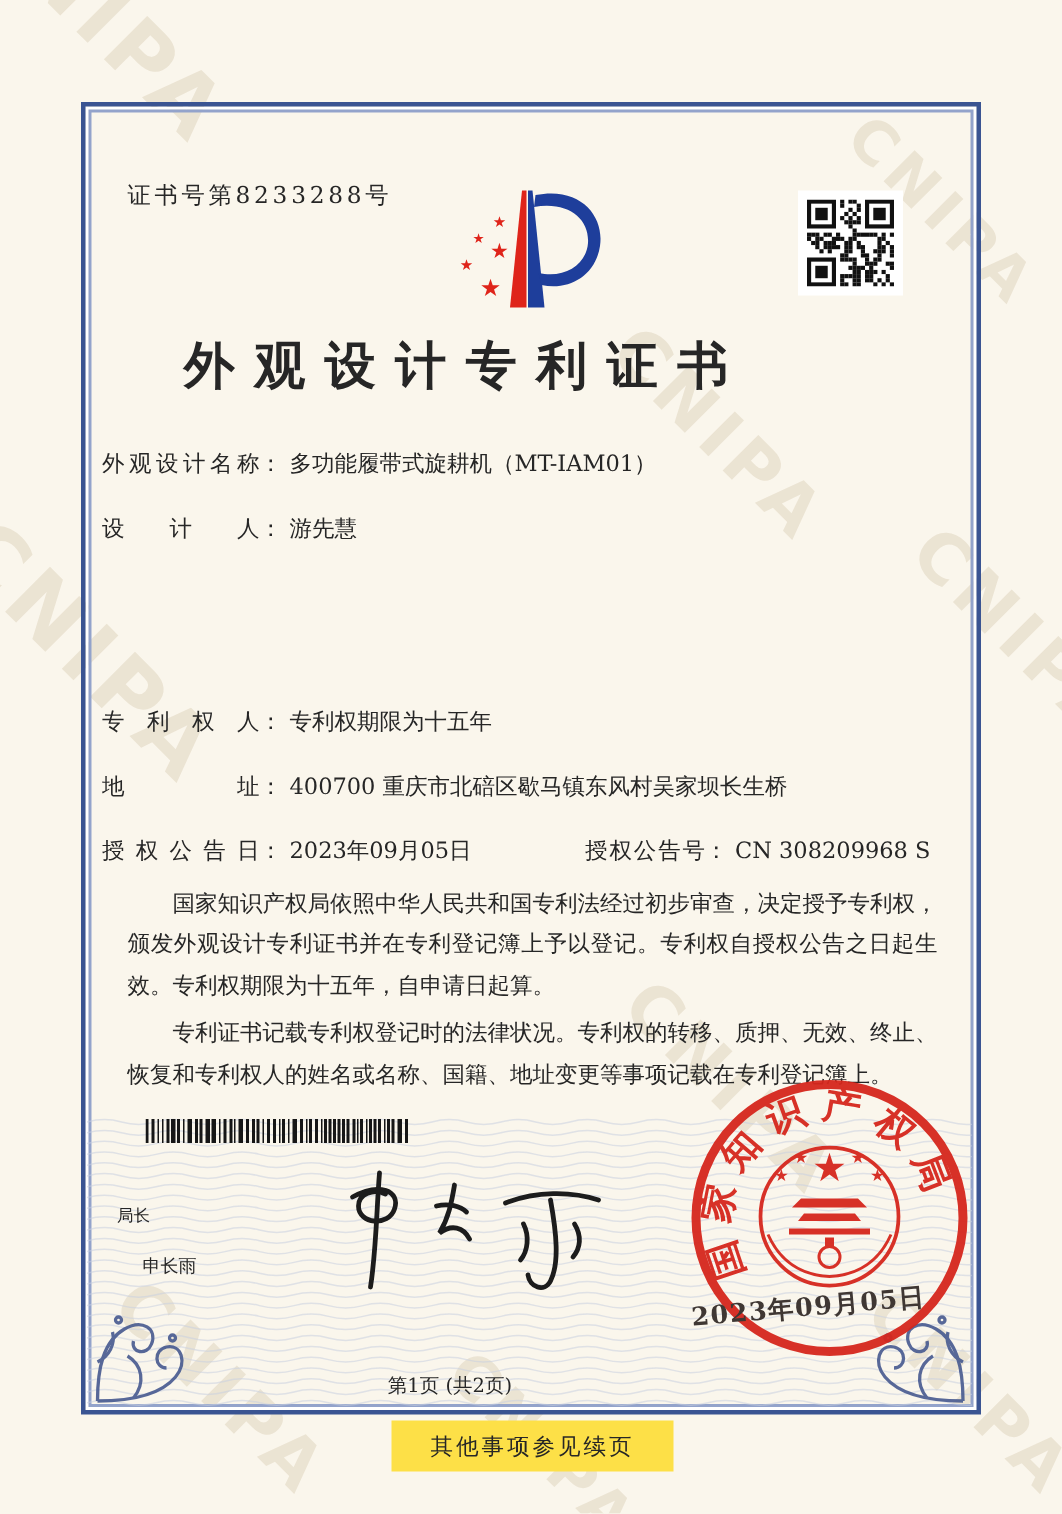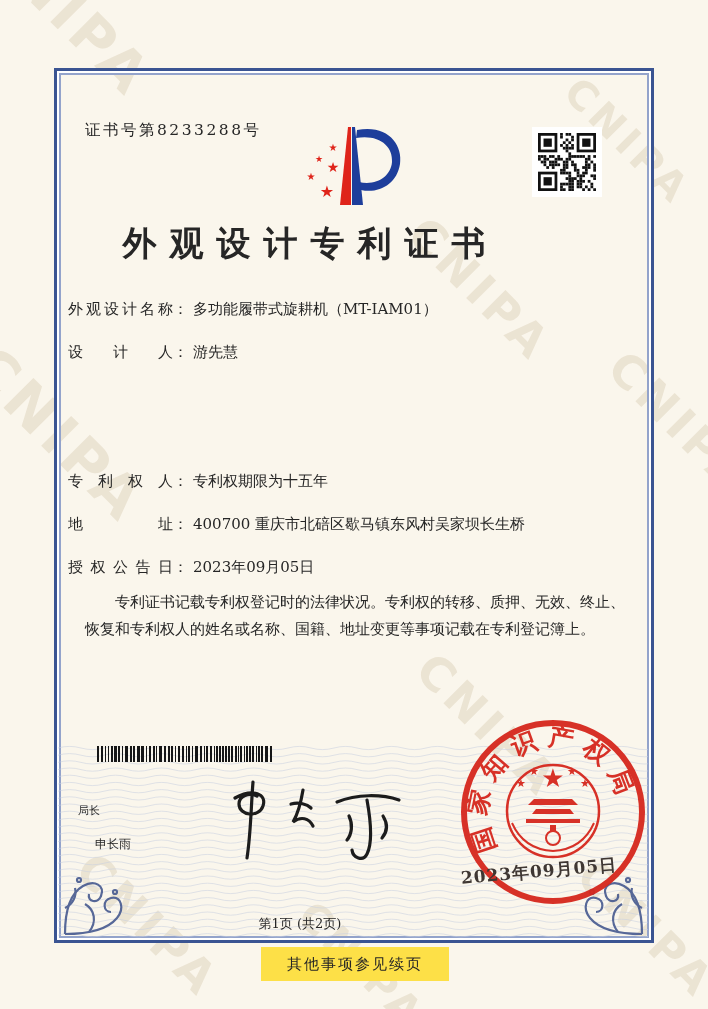--- a/index.html
+++ b/index.html
@@ -253,23 +253,25 @@
     <span class="flabel">设计人</span><span>：</span><span class="fvalue">游先慧</span>
   </div>
   <div class="frow" style="top:472px;">
     <span class="flabel">专利权人</span><span>：</span><span class="fvalue">专利权期限为十五年</span>
   </div>
   <div class="frow" style="top:515px;">
     <span class="flabel">地址</span><span>：</span><span class="fvalue">400700 重庆市北碚区歇马镇东风村吴家坝长生桥</span>
   </div>
   <div class="frow" style="top:558px;width:540px;">
     <span class="flabel">授权公告日</span><span>：</span><span class="fvalue">2023年09月05日</span>
+    <span class="grant-no"><span class="flabel2">授权公告号</span><span>：</span><span class="fvalue">CN 308209968 S</span></span>
   </div>
 
   <div class="body-text">
+    <p>国家知识产权局依照中华人民共和国专利法经过初步审查，决定授予专利权，颁发外观设计专利证书并在专利登记簿上予以登记。专利权自授权公告之日起生效。专利权期限为十五年，自申请日起算。</p>
     <p>专利证书记载专利权登记时的法律状况。专利权的转移、质押、无效、终止、恢复和专利权人的姓名或名称、国籍、地址变更等事项记载在专利登记簿上。</p>
   </div>
 
   <svg id="barcode" class="barcode" width="180" height="16">
       <rect x="0" y="0" width="2" height="16" fill="#161616"></rect>
       <rect x="4" y="0" width="2" height="16" fill="#161616"></rect>
       <rect x="8" y="0" width="1" height="16" fill="#161616"></rect>
       <rect x="11" y="0" width="1" height="16" fill="#161616"></rect>
       <rect x="14" y="0" width="2" height="16" fill="#161616"></rect>
       <rect x="17" y="0" width="3" height="16" fill="#161616"></rect>

